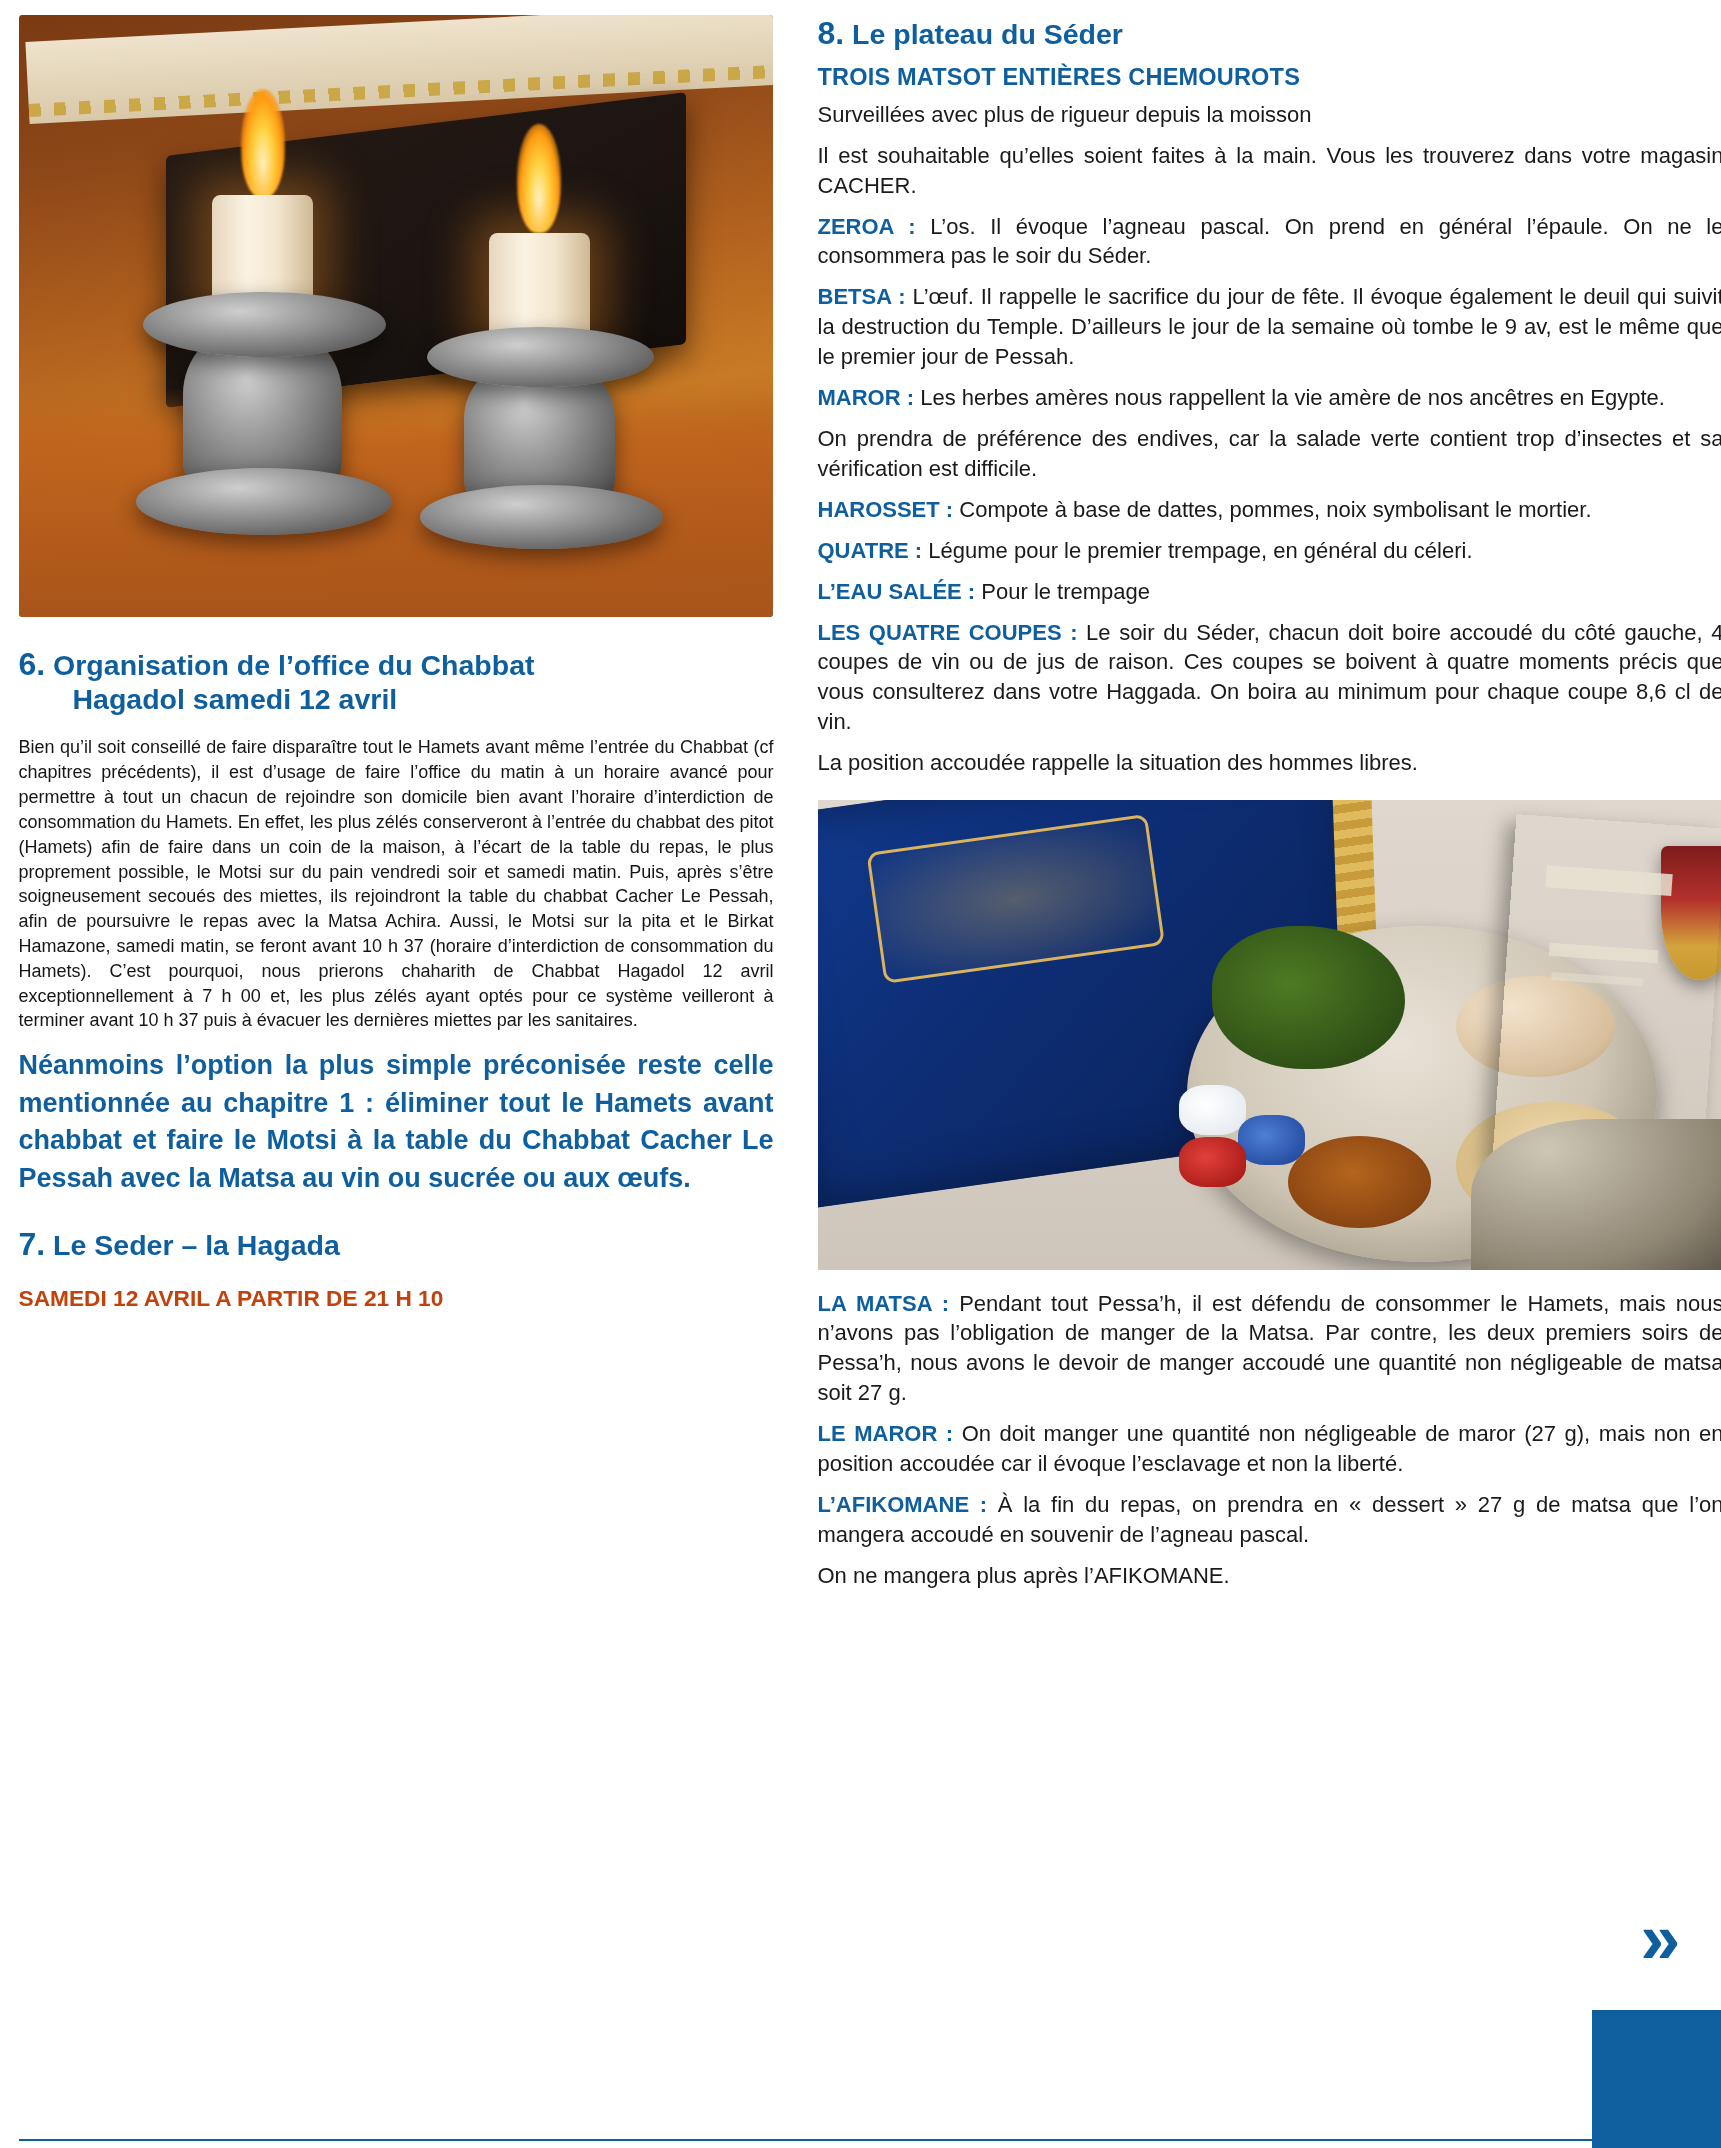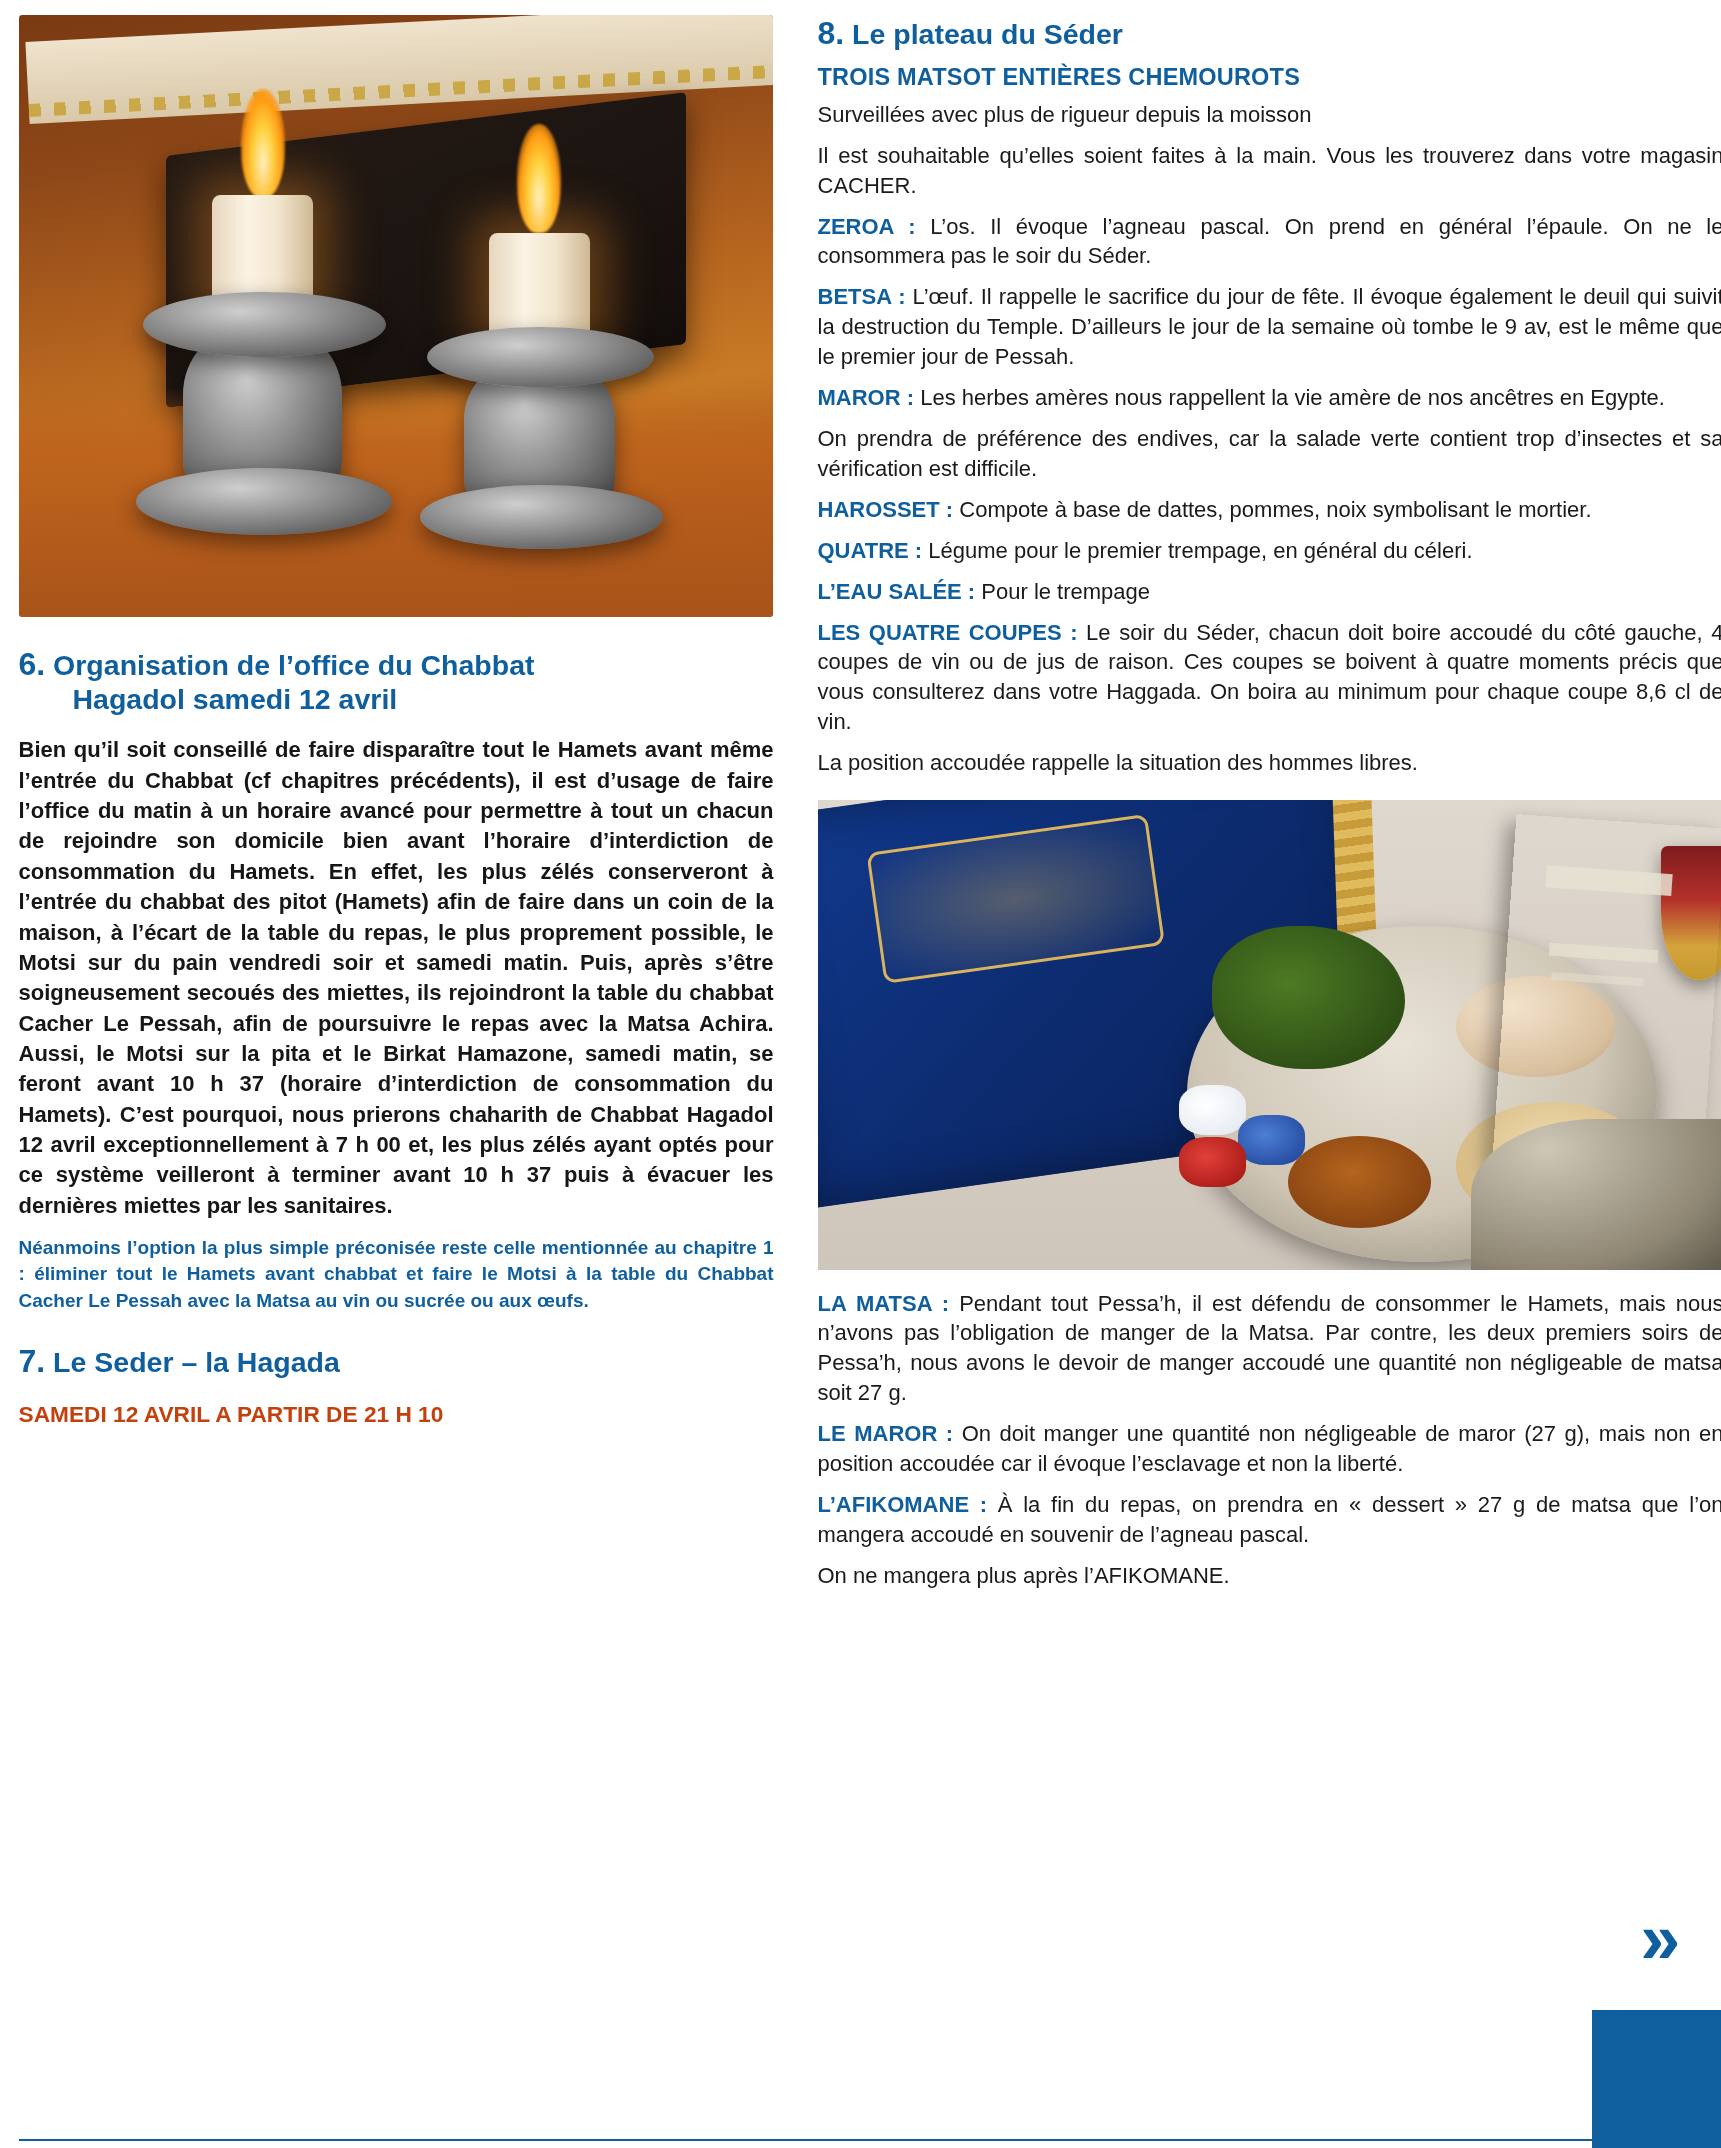--- a/index.html
+++ b/index.html
@@ -105,31 +105,30 @@
   h2.section .sub { display: block; padding-left: 54px; }
 
   h3.subhead {
     color: #0f5f9e;
     font-size: 23.5px;
     margin: 6.7px 0 8.4px 0;
     font-weight: bold;
     letter-spacing: 0.2px;
   }
   p.body {
-    font-size: 22px;
+    font-size: 18px;
     line-height: 1.38;
     margin: 0 0 11.7px 0;
     text-align: justify;
     color: #161616;
-    font-weight: bold;
   }
   p.blue {
     color: #0f5f9e;
     font-weight: bold;
-    font-size: 19px;
+    font-size: 27px;
     line-height: 1.4;
     text-align: justify;
     margin: 13.4px 0 8.4px 0;
   }
   p.bold {
     font-weight: bold;
     font-size: 22.7px;
     line-height: 1.4;
     margin: 0 0 8.4px 0;
     text-align: justify;

